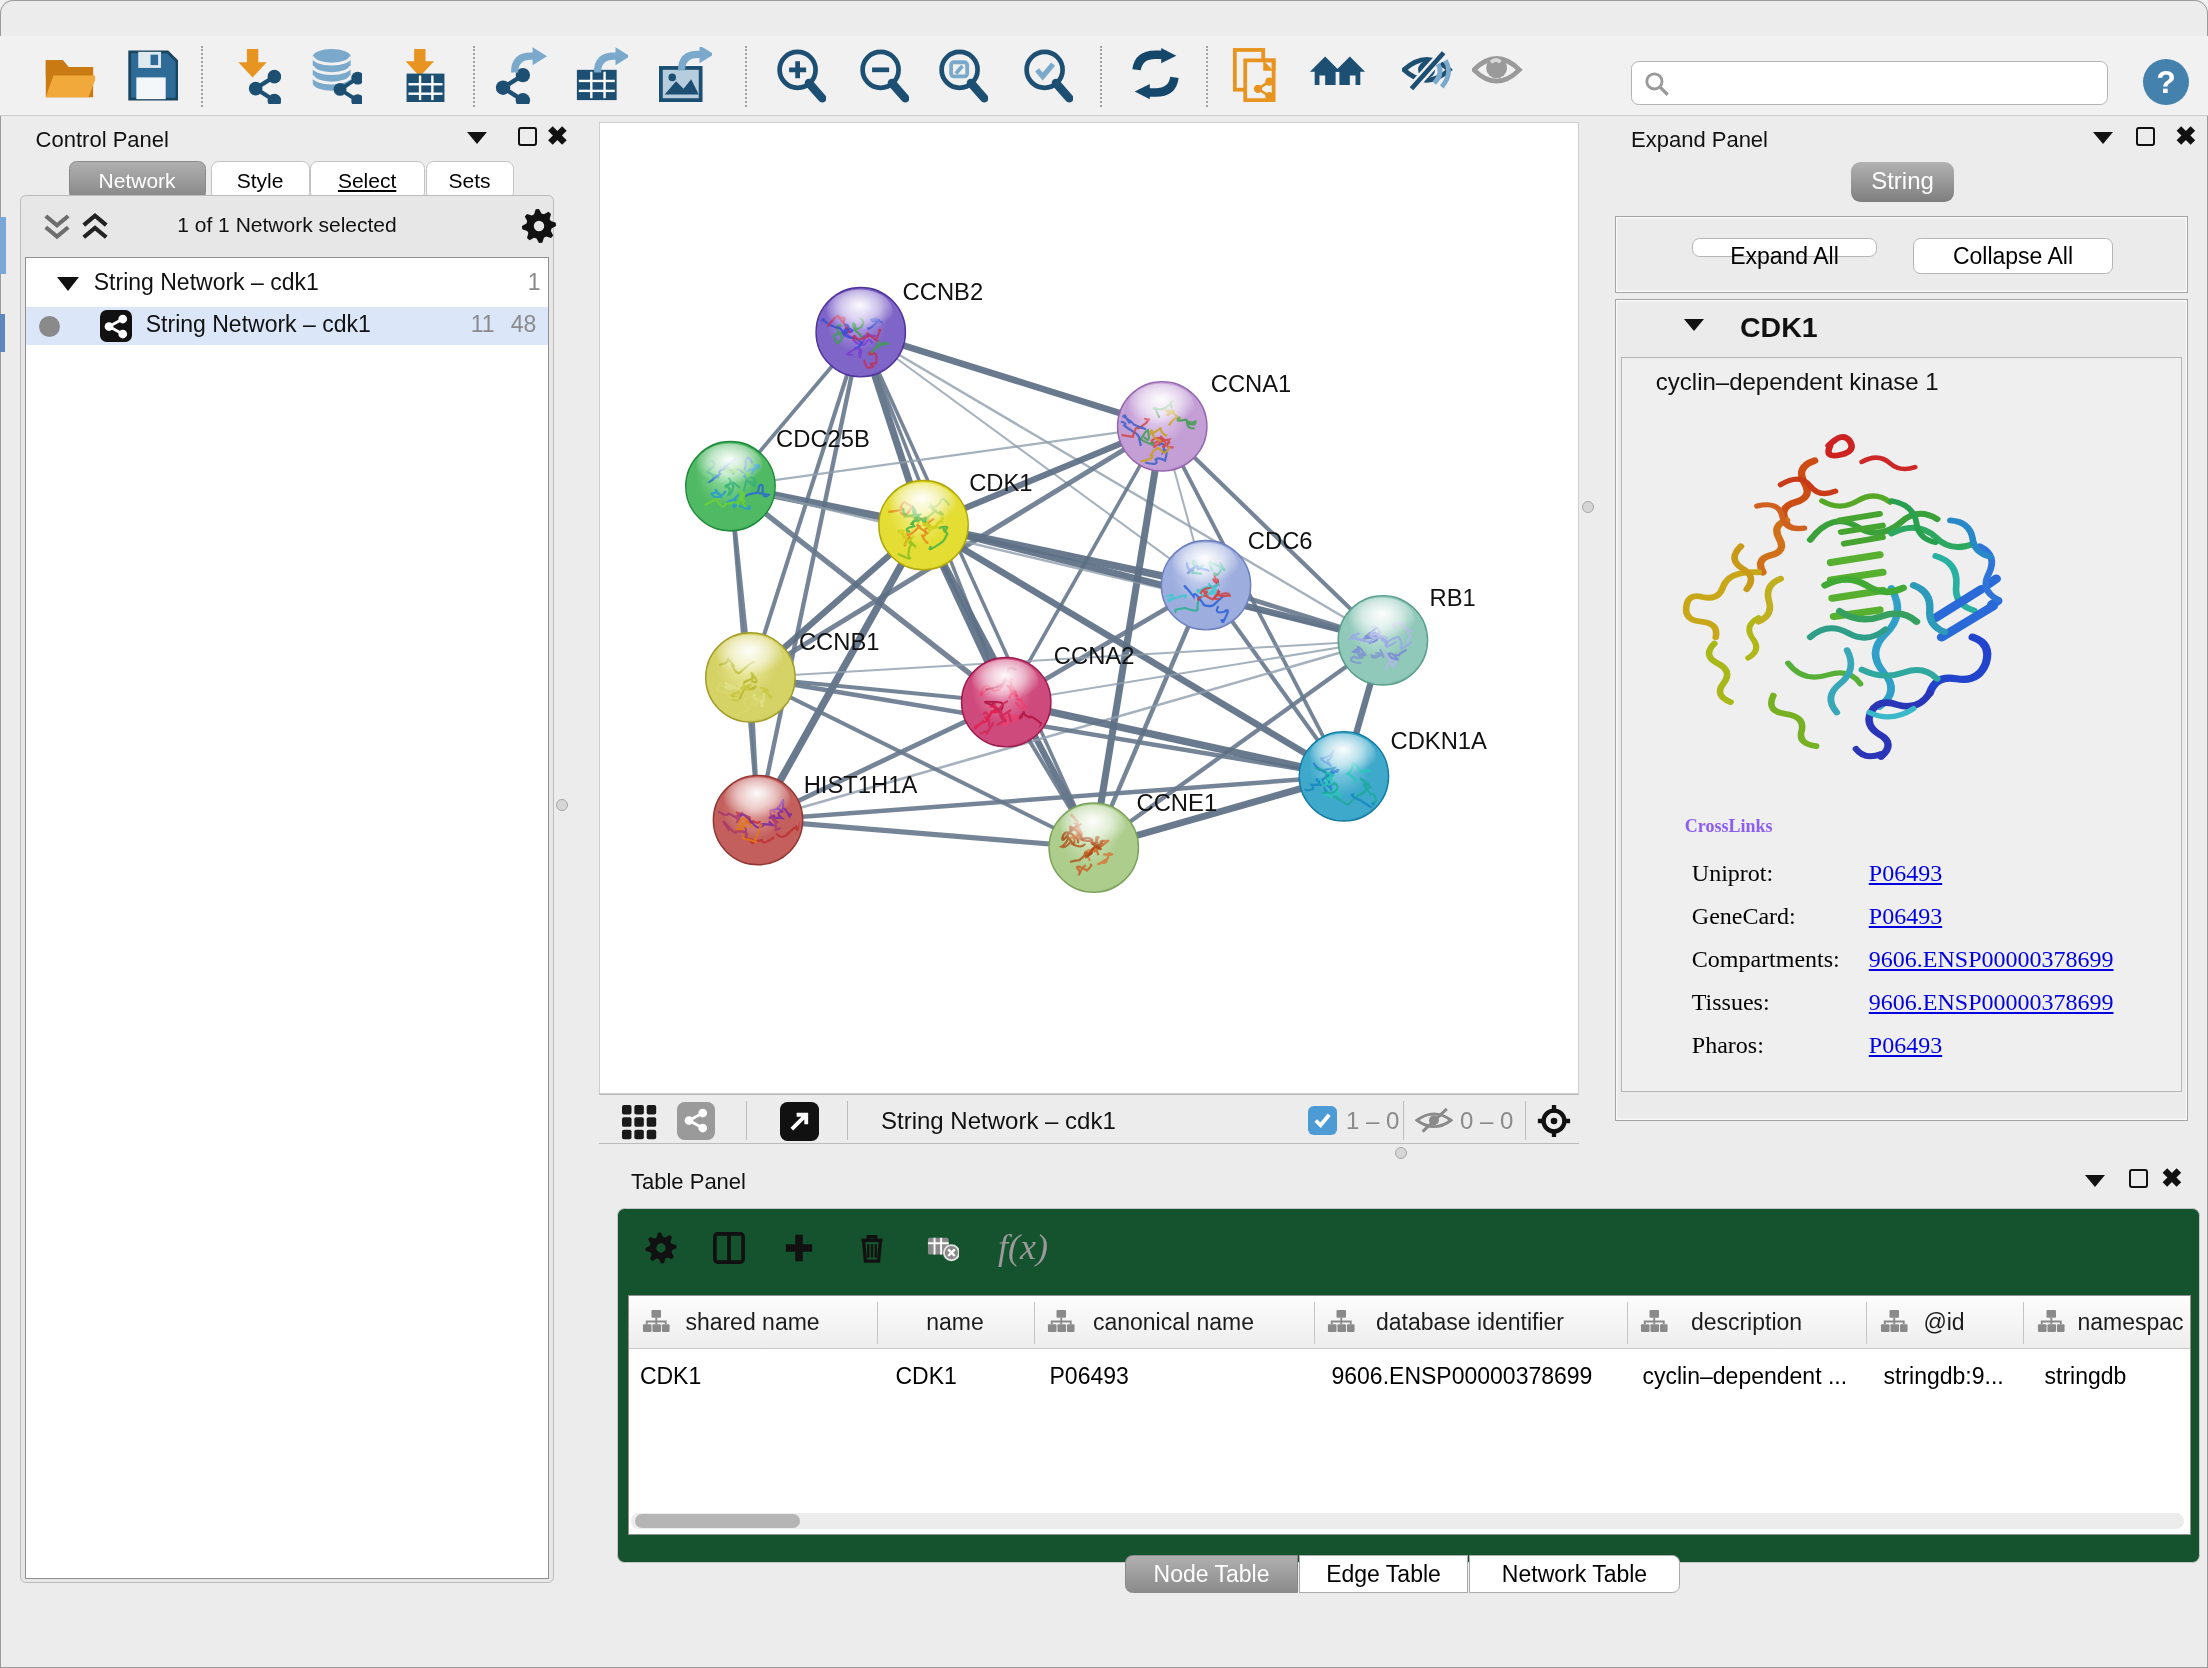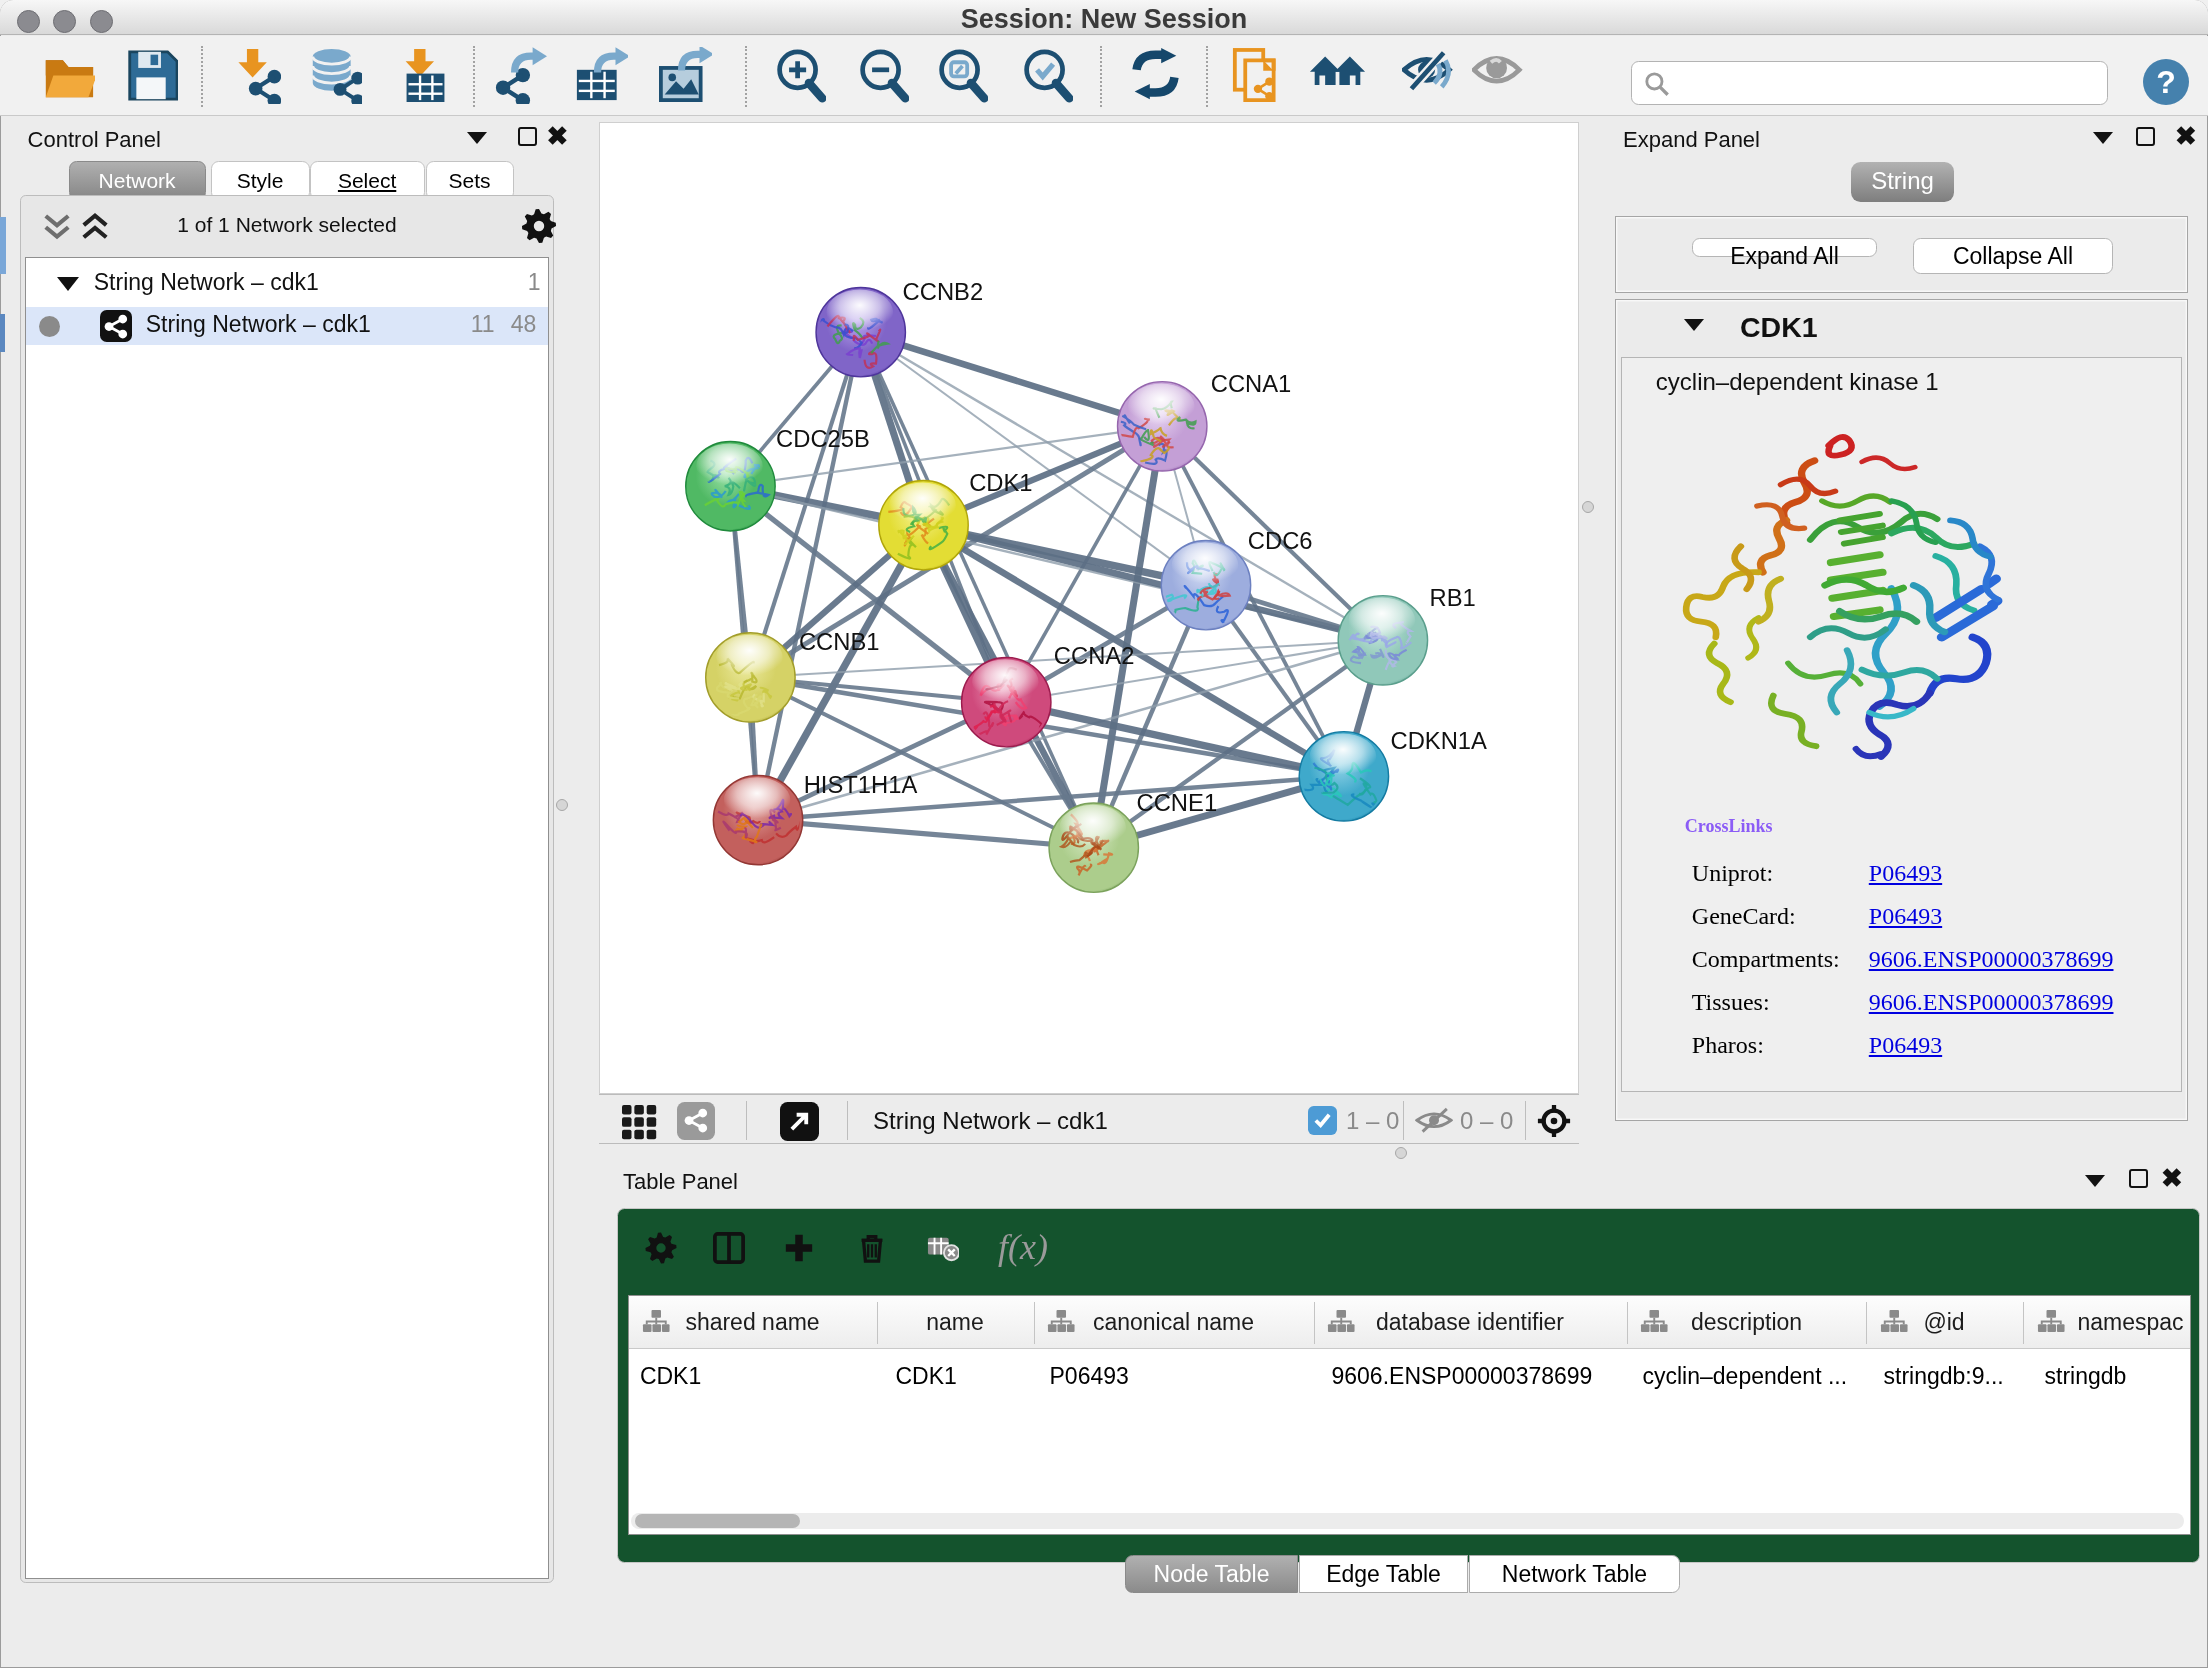--- a/index.html
+++ b/index.html
@@ -13,21 +13,21 @@
 .tl{position:absolute;top:9.5px;width:23px;height:23px;border-radius:50%;
  background:#8b8b90;border:1.4px solid #6e6e73;}
 #wtitle{position:absolute;top:3.8px;left:0;width:100%;text-align:center;
  font-size:27px;font-weight:600;color:#3a3a3a;}
 
 #toolbar{position:absolute;left:0;top:36px;width:100%;height:80px;
  background:#f1f1f1;border-bottom:1.9px solid #c9c9c9;}
 .tsep{position:absolute;top:9.5px;height:61px;width:0;border-left:2.9px dotted #a2a2a2;}
 .ticon{position:absolute;top:11.4px;}
 
-.ptitle{font-size:22px;color:#111;}
+.ptitle{font-size:22px;color:#111;margin-left:8px;}
 .pnl-tri{width:0;height:0;border-left:10.5px solid transparent;border-right:10.5px solid transparent;
  border-top:12.4px solid #111;display:inline-block;}
 .pnl-box{width:19px;height:19px;border:2.4px solid #111;border-radius:2.9px;display:inline-block;}
 .pnl-x{font-size:26px;font-weight:bold;color:#111;line-height:19px;}
 
 #cpanel{position:absolute;left:7.6px;top:119px;width:557px;height:1465px;}
 .tab{position:absolute;top:42px;height:39px;border:1px solid #c3c3c3;background:#fff;
  color:#000;font-size:21px;text-align:center;border-radius:7.6px;}
 .tabsel{background:linear-gradient(#b0b0b0,#868686);color:#fff;border:1px solid #8a8a8a;}
 #cbox{position:absolute;left:12.4px;top:76px;width:534px;height:1388px;
@@ -56,26 +56,20 @@
 .btab{position:absolute;top:407px;height:38px;border:1px solid #ababab;background:#fff;
  font-size:23px;color:#000;text-align:center;line-height:36px;}
 
 #statusbar{position:absolute;left:0;top:1603px;width:100%;height:66px;
  background:#eeeeee;border-top:1px solid #cfcfcf;}
 .sbtn{position:absolute;background:#fbfbfb;border:1.4px solid #a9a9a9;border-radius:1.9px;}
 .dot7{position:absolute;width:12.4px;height:12.4px;border-radius:50%;background:#d6d6d6;border:1px solid #a7a7a7;}
 </style></head>
 <body>
 <div id="win">
-  <div id="titlebar">
-    <div class="tl" style="left:17px"></div>
-    <div class="tl" style="left:53px"></div>
-    <div class="tl" style="left:90px"></div>
-    <div id="wtitle">Session: New Session</div>
-  </div>
   <div id="toolbar">
       <svg class="ticon" style="left:42px" width="53" height="57" viewBox="0 0 56 60">
         <path d="M4 14 h18 l6 7 h26 v9 H4 z" fill="#b06a10"></path>
         <path d="M4 14 h18 l6 7 h26 v32 H4 z" fill="#c97a12"></path>
         <path d="M12 30 h46 l-9 23 H4 z" fill="#f2a93b"></path>
       </svg>
       <svg class="ticon" style="left:125px" width="53" height="57" viewBox="0 0 56 60">
         <path d="M5 5 h40 l10 10 v40 H5 z" fill="#2e6b96" stroke="#1a455e" stroke-width="3"></path>
         <rect x="14" y="5" width="24" height="17" fill="#dfe9f0"></rect>
         <rect x="27" y="8" width="8" height="11" fill="#2e6b96"></rect>

